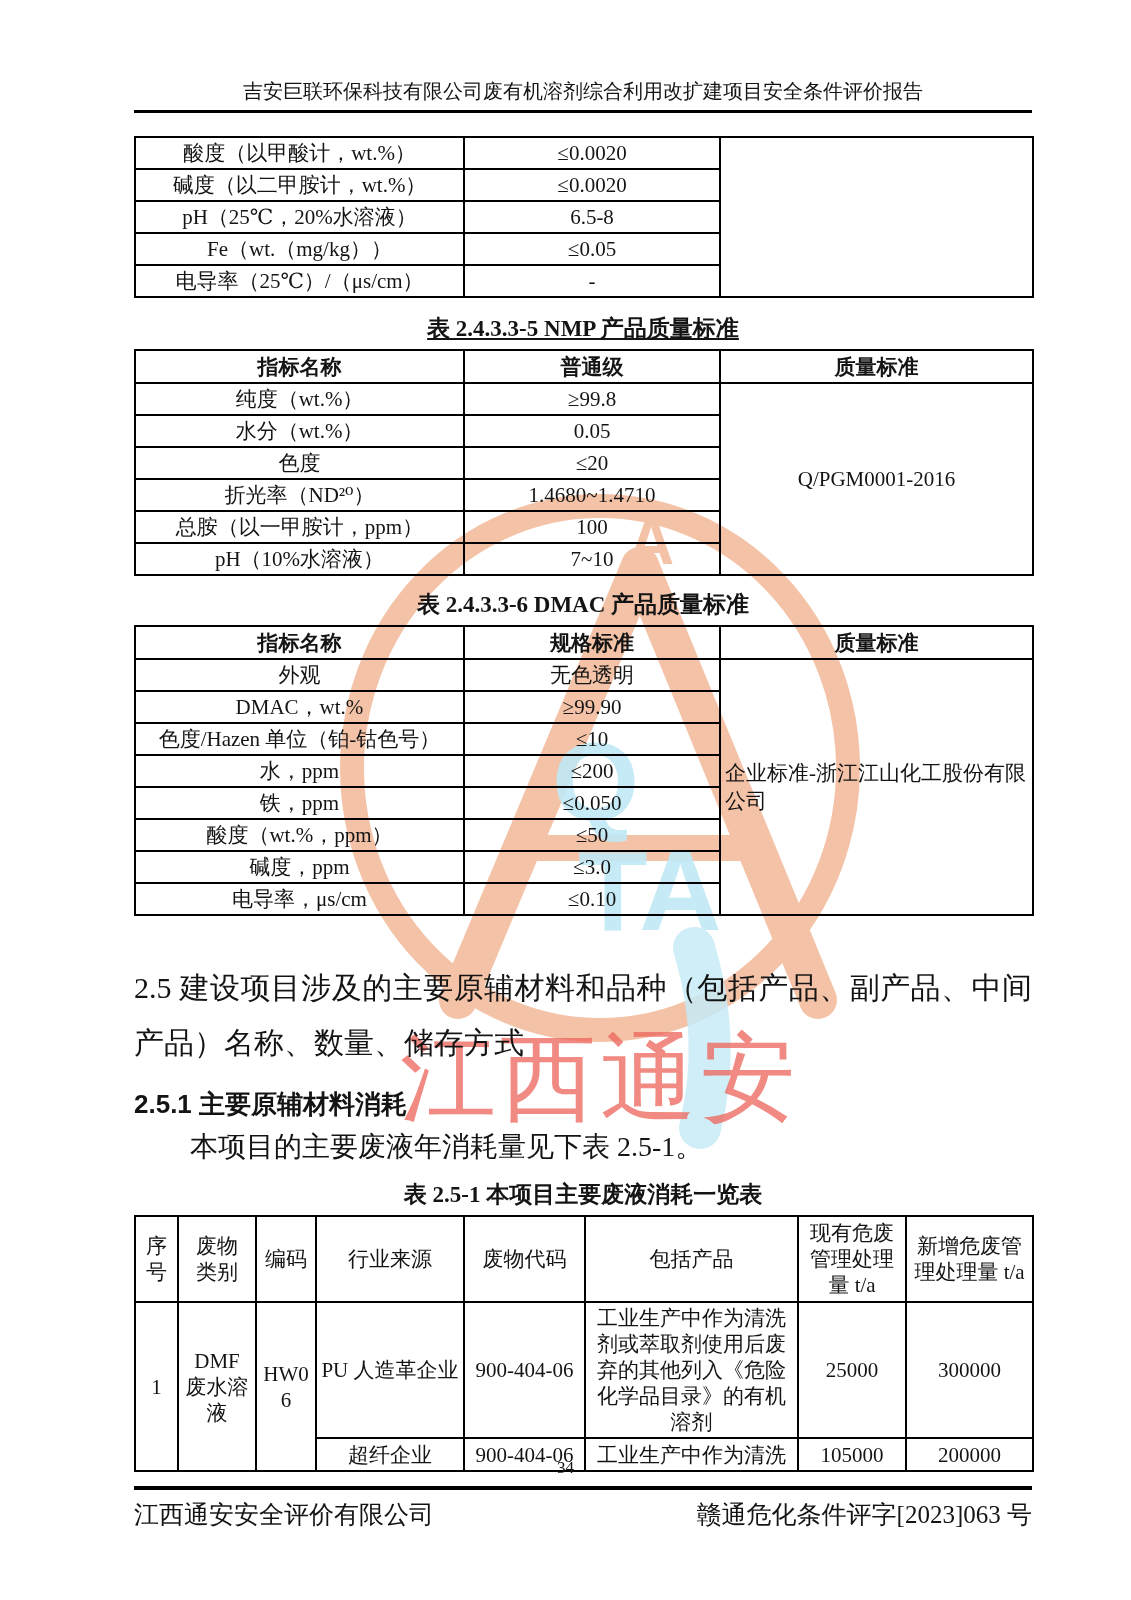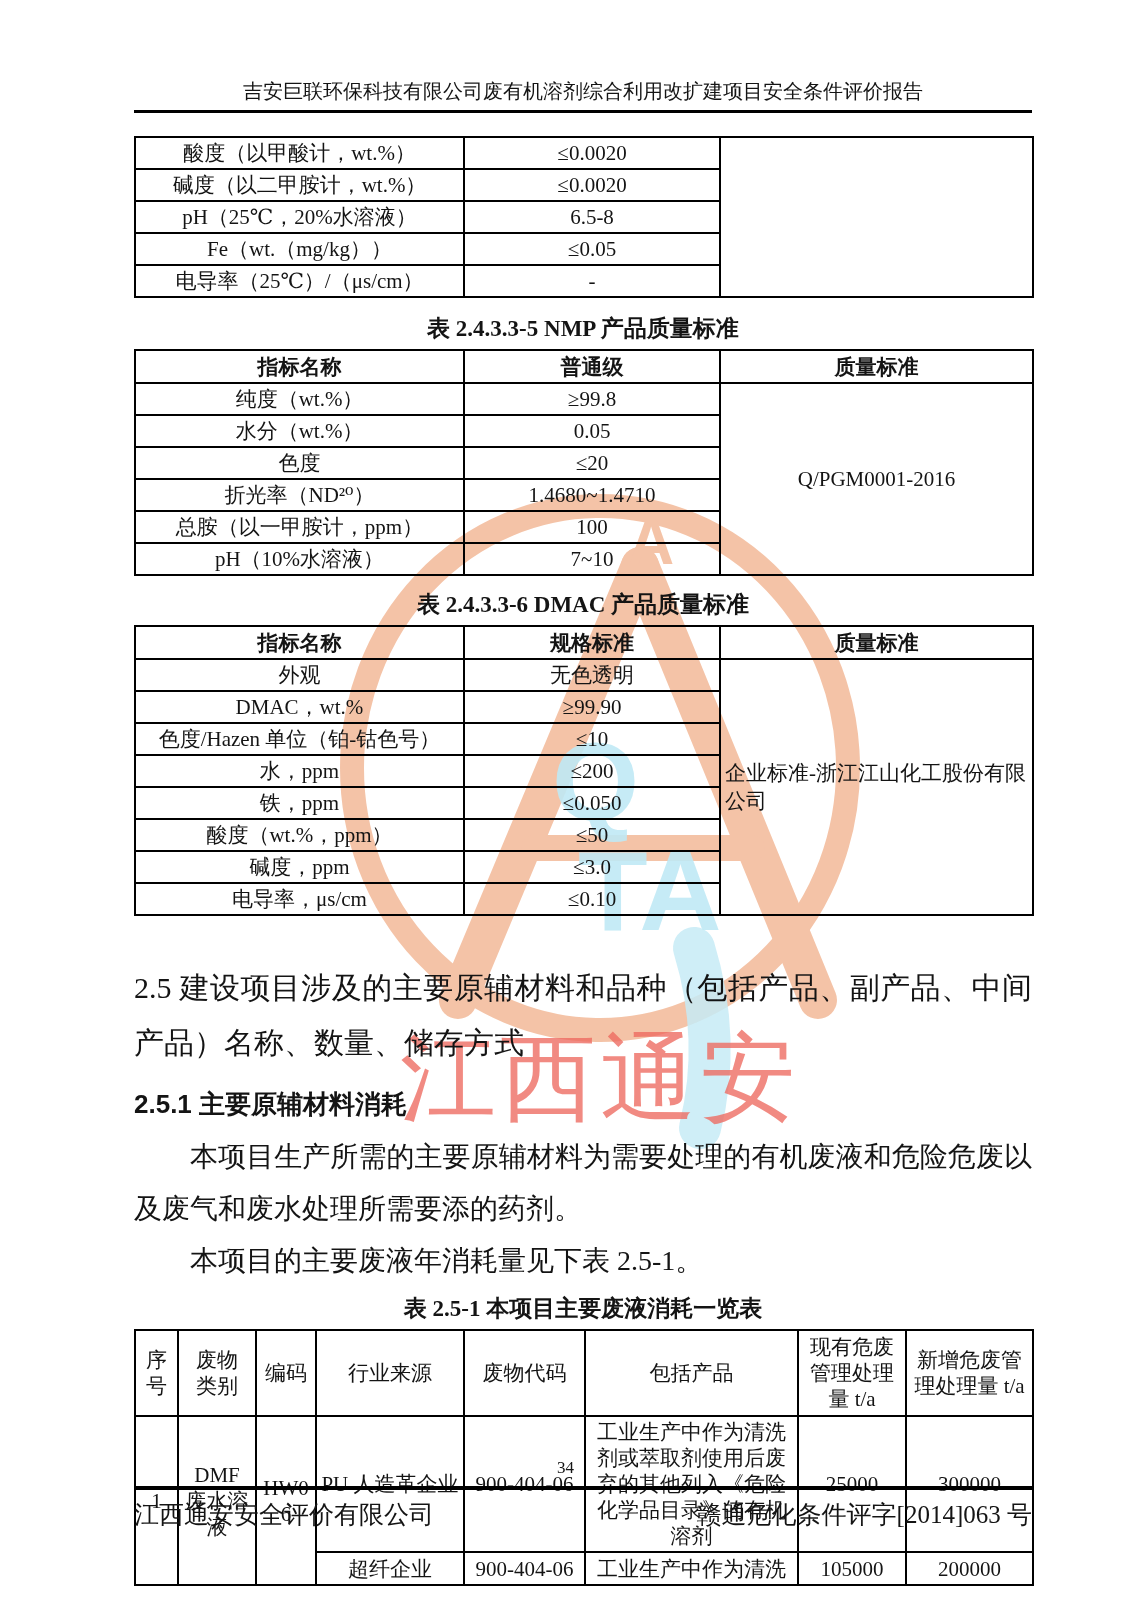--- a/index.html
+++ b/index.html
@@ -14,21 +14,21 @@
   .content{position:absolute;left:134px;top:0;width:898px;z-index:1;}
   .header-title{margin-top:78px;text-align:center;font-size:20px;line-height:26px;}
   .header-rule{margin-top:6px;height:3px;background:#000;}
   table{border-collapse:collapse;width:898px;table-layout:fixed;}
   td,th{border:2px solid #000;text-align:center;vertical-align:middle;
         padding:1px 4px;font-size:21px;word-break:break-all;}
   th{font-weight:bold;}
   .t-cont{margin-top:23px;}
   .t-cont td{height:26px;}
   .tbl-title{font-weight:bold;font-size:23px;text-align:center;line-height:28px;}
-  .mt-nmp-title{margin-top:17px;}
+  .mt-nmp-title{margin-top:17px;text-decoration:underline;}
   .t-nmp{margin-top:6px;}
   .t-nmp td{height:23px;}
   .t-nmp th{height:29px;}
   .mt-dmac-title{margin-top:15px;}
   .t-dmac{margin-top:6px;}
   .t-dmac td{height:25px;}
   .t-dmac th{height:29px;}
   .std-left{text-align:left;padding:1px 4px;margin-top:44px;}
   .h25{margin-top:44px;font-size:30px;font-weight:normal;line-height:55px;
        text-align:justify;word-break:break-all;}
@@ -191,21 +191,20 @@
       </tr>
       <tr>
         <td>电导率，μs/cm</td>
         <td>≤0.10</td>
       </tr>
     </tbody>
       </table>
 
     <div class="h25">2.5 建设项目涉及的主要原辅材料和品种（包括产品、副产品、中间产品）名称、数量、储存方式</div>
     <div class="h251">2.5.1 主要原辅材料消耗</div>
-    <p class="para">本项目生产所需的主要原辅材料为需要处理的有机废液和危险危废以及废气和废水处理所需要添的药剂。</p>
     <p class="para para2">本项目的主要废液年消耗量见下表 2.5-1。</p>
 
     <div class="tbl-title mt-waste-title">表 2.5-1 本项目主要废液消耗一览表</div>
     <table class="t-waste">
       <colgroup>
         <col style="width:43px">
           <col style="width:78px">
           <col style="width:60px">
         <col style="width:148px">
           <col style="width:121px">
@@ -242,16 +241,16 @@
         <td>200000</td>
       </tr>
     </tbody>
       </table>
   </div>
 
   <div class="page-number">34</div>
   <div class="footer-rule"></div>
   <div class="footer-row">
     <span>江西通安安全评价有限公司</span>
-    <span>赣通危化条件评字[2014]063 号</span>
+    <span>赣通危化条件评字[2023]063 号</span>
   </div>
 
 </div>
 
 </body></html>

